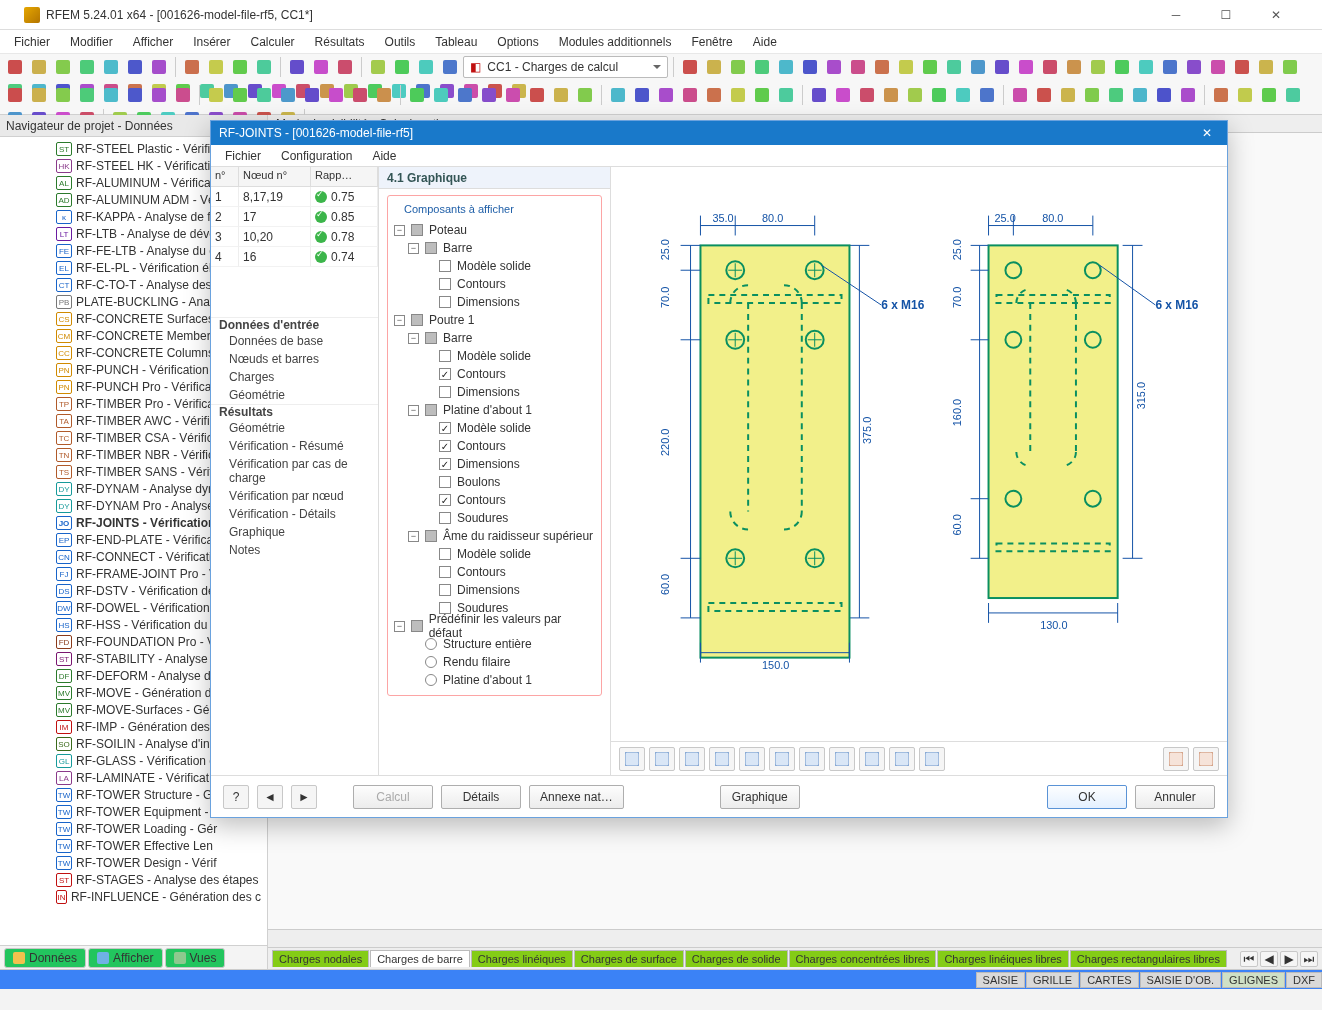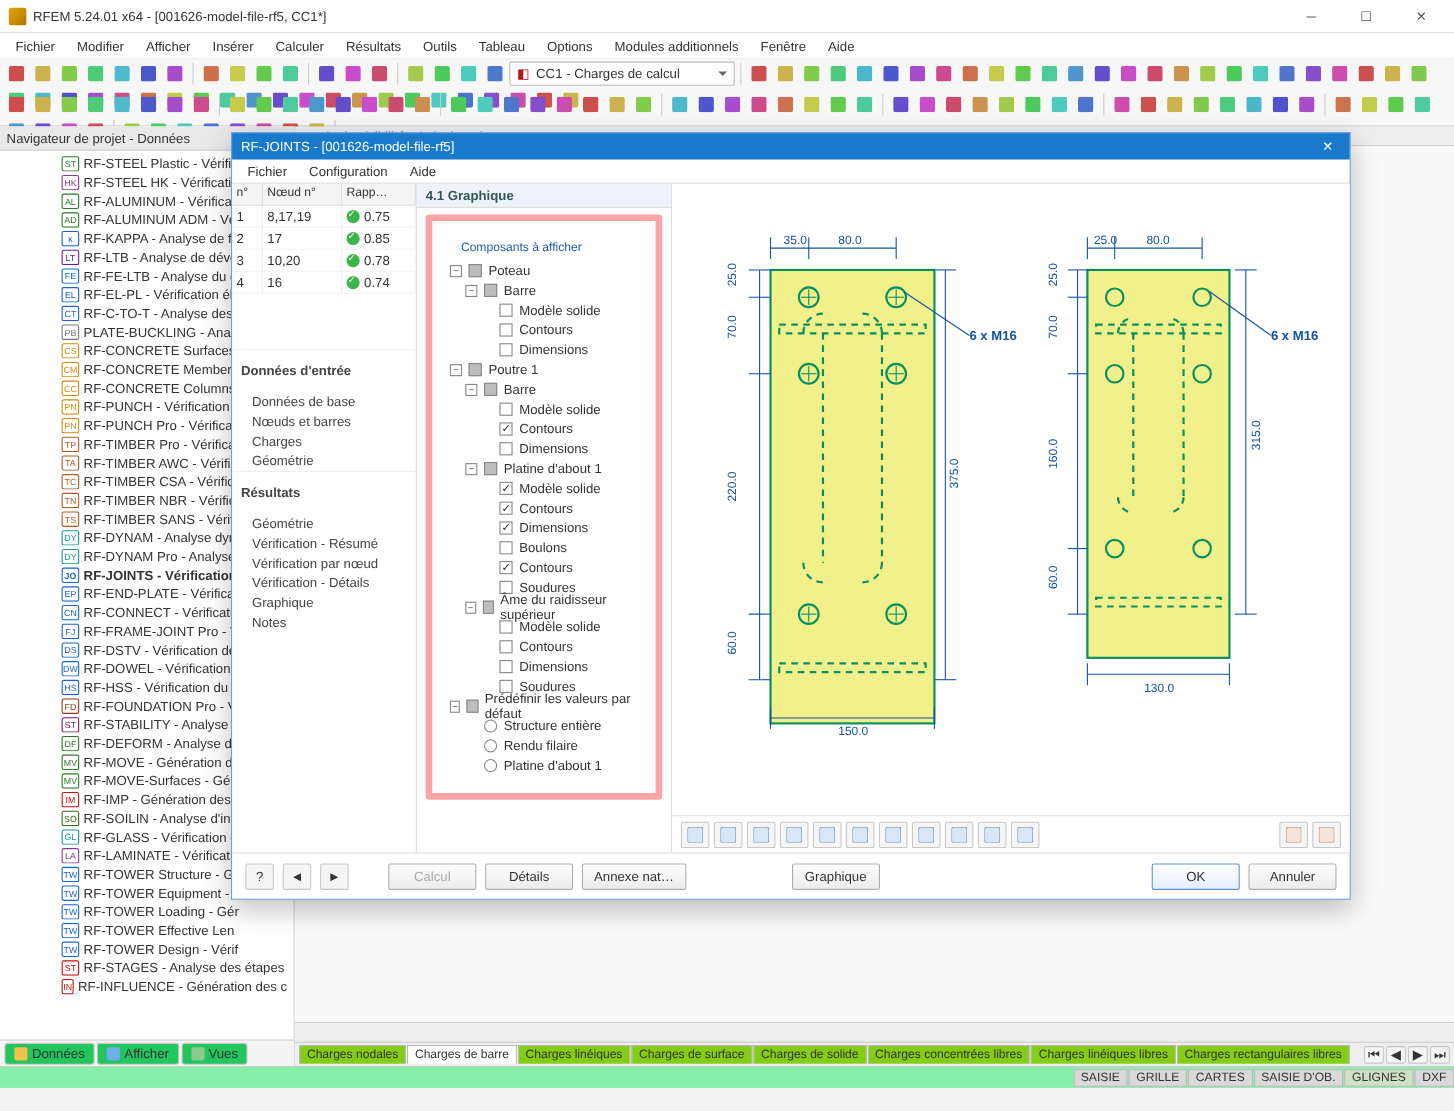--- a/index.html
+++ b/index.html
@@ -1,18 +1,18 @@
 <!DOCTYPE html>
 <html><head>
 <meta charset="utf-8">
 <style>
   :root { --accent:#1979ca; --bg:#f0f0f0; --panel:#ffffff; --border:#c8c8c8; --text:#333; --hl:#cfe8ff; font-family:"Segoe UI",Arial,sans-serif; }
   * { box-sizing:border-box; }
   body { margin:0; width:1322px; height:1010px; background:#f3f3f3; font-size:12px; color:var(--text); overflow:hidden; }
-  .titlebar { display:flex; align-items:center; height:30px; background:#fff; border-bottom:1px solid #ddd; padding:0 8px; gap:6px; }
+  .titlebar { display:flex; align-items:center; height:30px; background:#fff; border-bottom:1px solid #ddd; padding:0 24px; gap:6px; }
   .titlebar .logo { width:16px; height:16px; background:linear-gradient(135deg,#e6a700,#b37400); border-radius:2px; }
   .titlebar .spacer { flex:1; }
   .winbtn { width:44px; height:28px; display:flex; align-items:center; justify-content:center; color:#555; }
   .menubar { display:flex; gap:4px; height:24px; align-items:center; padding:0 6px; background:#fff; border-bottom:1px solid #e8e8e8; }
   .menuitem { padding:2px 8px; border-radius:3px; }
   .toolbars { background:#f7f7f7; border-bottom:1px solid #d0d0d0; padding:2px 4px; }
   .tbrow { display:flex; align-items:center; gap:2px; flex-wrap:wrap; height:28px; }
   .tbtn { width:22px; height:22px; display:flex; align-items:center; justify-content:center; border-radius:2px; }
   .sep { width:1px; height:20px; background:#ccc; margin:0 3px; }
   .combo { height:22px; border:1px solid #bbb; background:#fff; display:flex; align-items:center; padding:0 6px; gap:6px; border-radius:2px; }
@@ -43,43 +43,43 @@
   .dlgmenu { height:22px; display:flex; gap:4px; align-items:center; padding:0 6px; border-bottom:1px solid #ddd; }
   .dlgbody { flex:1; display:flex; overflow:hidden; }
   .dlgleft { width:168px; display:flex; flex-direction:column; border-right:1px solid #ddd; }
   .gridhead { display:flex; height:20px; border-bottom:1px solid #ddd; background:#f5f5f5; }
   .gridhead div { padding:2px 4px; border-right:1px solid #ddd; font-size:11px; overflow:hidden; }
   .gridbody { flex:0 0 130px; overflow:auto; }
   .gridrow { display:flex; height:20px; }
   .gridrow div { padding:2px 4px; border-right:1px solid #eee; border-bottom:1px solid #f2f2f2; display:flex; align-items:center; gap:4px; }
   .ok-dot { width:12px; height:12px; border-radius:50%; background:#3cb54a; position:relative; }
   .ok-dot:after { content:"✓"; position:absolute; left:1px; top:-2px; color:#fff; font-size:9px; }
-  .sect { padding:12px 8px; font-weight:600; color:#444; border-top:1px solid #eee; }
+  .sect { padding:0 8px; font-weight:600; color:#444; border-top:1px solid #eee; }
   .sectitem { padding:2px 8px 2px 18px; color:#444; }
   .dlgmid { width:232px; border-right:1px solid #ddd; display:flex; flex-direction:column; }
   .treebox { flex:1; overflow:auto; padding:6px 6px; }
-  .group { border:6px solid #fca5a5; border-radius:3px; padding:16px; }
+  .group { border:1px solid #fca5a5; border-radius:3px; padding:6px; }
   .grouptitle { color:#1f5fa8; margin:-14px 0 6px 6px; background:#fff; display:inline-block; padding:0 4px; font-size:11px; }
   .tnode { display:flex; align-items:center; gap:6px; height:18px; padding-left:calc(var(--d,0)*14px); }
   .twisty { width:11px; height:11px; border:1px solid #888; display:flex; align-items:center; justify-content:center; font-size:9px; line-height:1; color:#555; background:#fff; }
   .chk { width:12px; height:12px; border:1px solid #888; display:flex; align-items:center; justify-content:center; font-size:10px; color:#222; background:#fff; }
   .chk[data-state="mixed"] { background:#bdbdbd; }
   .chk[data-state="on"]::after { content:"✓"; }
   .rdo { width:12px; height:12px; border:1px solid #888; border-radius:50%; background:#fff; }
   .dlgright { flex:1; display:flex; flex-direction:column; background:#fff; }
   .graphhead { height:22px; background:#eef3fb; border-bottom:1px solid #ddd; display:flex; align-items:center; padding:0 8px; font-weight:600; color:#355; }
   .graphbody { flex:1; overflow:auto; padding:10px; }
   .graphtb { height:34px; border-top:1px solid #ddd; display:flex; align-items:center; gap:4px; padding:0 8px; }
   .dlgfoot { height:42px; border-top:1px solid #ddd; display:flex; align-items:center; gap:8px; padding:0 12px; }
   .btn { height:24px; min-width:80px; border:1px solid #aeaeae; background:linear-gradient(#fdfdfd,#ececec); border-radius:2px; display:flex; align-items:center; justify-content:center; padding:0 10px; }
   .btn.primary { border-color:#5a93d6; background:linear-gradient(#fdfeff,#e4f0ff); }
   .btn.disabled { color:#aaa; }
   .iconbtn { width:26px; height:24px; border:1px solid #c8c8c8; background:#f5f5f5; display:flex; align-items:center; justify-content:center; border-radius:2px; }
   
-  .statusbar { height:20px; background:#86efac; border-top:1px solid #ccc; display:flex; align-items:center; justify-content:center; gap:1px; font-size:11px; }
+  .statusbar { height:20px; background:#3b82f6; border-top:1px solid #ccc; display:flex; align-items:center; justify-content:center; gap:1px; font-size:11px; }
   .statcell { padding:1px 6px; background:#d9d9d9; border:1px solid #bbb; }
   .statcell.active { background:#cfe0c6; }
   
   svg { display:block; }
 </style>
 </head>
 <body>
 
 <div class="titlebar">
   <span class="logo"></span>
@@ -1049,20 +1049,21 @@
         </div>
       <div style="flex:1;overflow:auto" id="sections">
           <div class="sect">Données d'entrée</div>
           <div class="sectitem">Données de base</div>
           <div class="sectitem">Nœuds et barres</div>
           <div class="sectitem">Charges</div>
           <div class="sectitem">Géométrie</div>
           <div class="sect">Résultats</div>
           <div class="sectitem">Géométrie</div>
           <div class="sectitem">Vérification - Résumé</div>
+          <div class="sectitem">Vérification par cas de charge</div>
           <div class="sectitem">Vérification par nœud</div>
           <div class="sectitem">Vérification - Détails</div>
           <div class="sectitem">Graphique</div>
           <div class="sectitem">Notes</div>
         </div>
     </div>
 
     <div class="dlgmid">
       <div class="graphhead">
           <span>4.1 Graphique</span>

